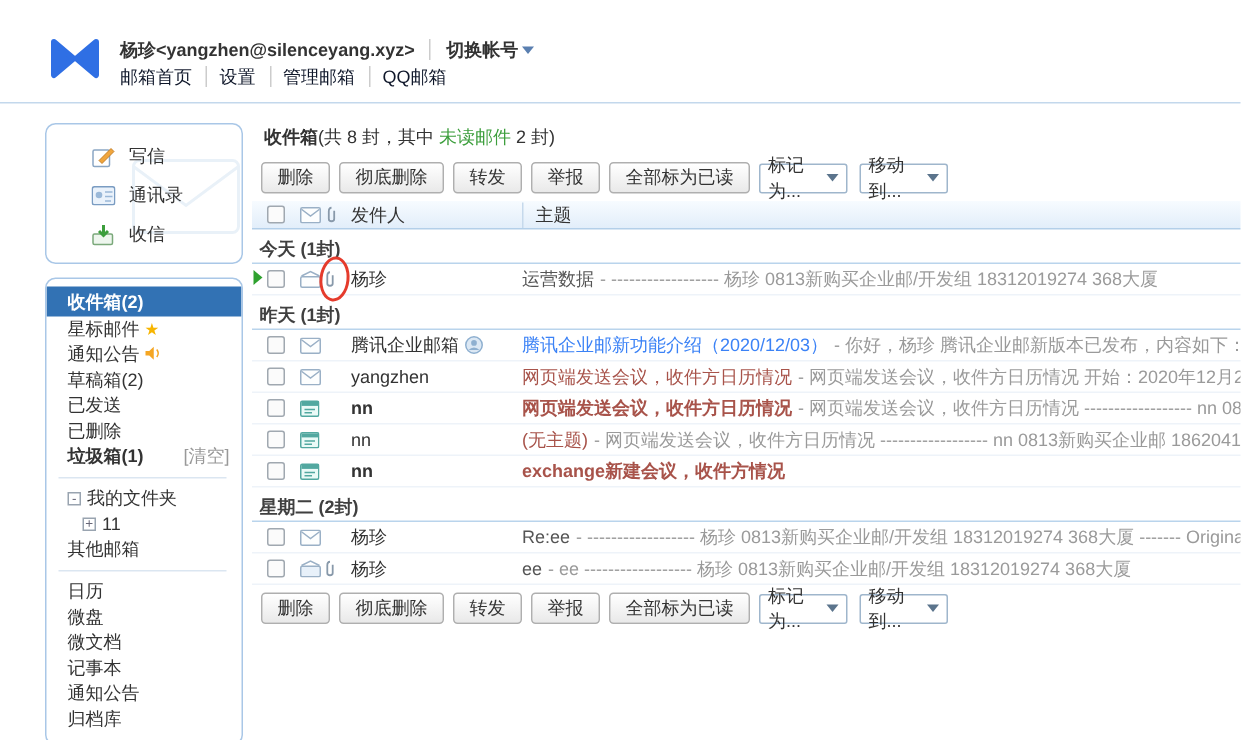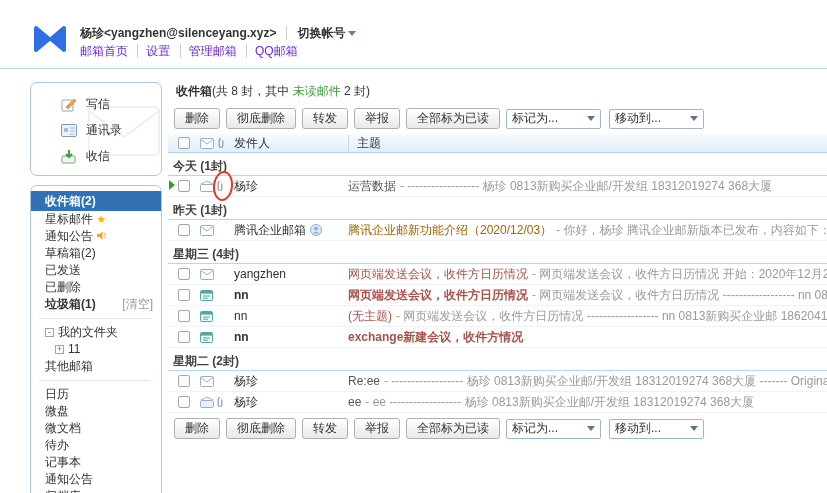--- a/index.html
+++ b/index.html
@@ -8,21 +8,21 @@
 
   
   .top-header { position:absolute; left:32px; top:24px; display:flex; align-items:flex-start; }
   .logo { margin-right:12px; }
   .acct-line { line-height:18px; white-space:nowrap; }
   .acct-name { font-weight:bold; color:#333; }
   .switch { color:#333; margin-left:10px; padding-left:10px; border-left:1px solid #ccc; cursor:pointer;font-weight:bold; }
   .caret-down { display:inline-block; width:0; height:0; border-left:4px solid transparent;
     border-right:4px solid transparent; border-top:5px solid #5a7fb0; margin-left:3px; vertical-align:middle; }
   .top-nav { line-height:18px; }
-  .top-nav a { color:#6d28d9; text-decoration:none; cursor:pointer; }
+  .top-nav a { color:#0f172a; text-decoration:none; cursor:pointer; }
   .top-nav a + a { margin-left:6px; padding-left:8px; border-left:1px solid #ccc; }
   .page-divider { position:absolute; left:0; top:68px; width:827px; height:0; border-top:1px solid #c3d8ec; }
 
   
   .sidebar { position:absolute; left:30px; top:82px; width:132px; }
   .sbox { border:1px solid #a9c7e7; border-radius:7px; background:#fff; position:relative; overflow:hidden; }
   .sbox1 { padding:8px 0 6px 30px; margin-bottom:9px; }
   .sbox1 .action { display:flex; align-items:center; height:26px; cursor:pointer; position:relative; z-index:1; }
   .sbox1 .action .ic { width:18px; margin-right:7px; display:inline-flex; }
   .watermark { position:absolute; right:-6px; top:14px; opacity:.45; z-index:0; }
@@ -42,42 +42,42 @@
   
   .content { position:absolute; left:168px; top:80px; width:659px; }
   .mb-title { padding:3px 0 5px 8px; white-space:nowrap; }
   .mb-title .t-bold { font-weight:bold; }
   .mb-title .t-green { color:#3c9e3c; }
 
   .toolbar { display:flex; align-items:center; padding:3px 0 5px 6px; }
   .btn { font-size:12px; color:#333; background:linear-gradient(#ffffff,#e9e9e9);
     border:1px solid #afafaf; border-radius:3px; height:21px; padding:0 10px; margin-right:6px;
     cursor:pointer; font-family:inherit; white-space:nowrap; }
-  .dropdown { display:inline-flex; align-items:center; justify-content:space-between; width:95px; height:20px;
+  .dropdown { display:inline-flex; align-items:center; justify-content:space-between; width:59px; height:20px;
     border:1px solid #9fb6cc; background:#fff; border-radius:2px; padding:0 5px; margin-right:8px;
     color:#333; cursor:pointer; }
   .dropdown .dd-caret { width:0; height:0; border-left:4px solid transparent; border-right:4px solid transparent;
     border-top:5px solid #5b748c; }
 
   .list-header { display:flex; align-items:center; height:19px;
     background:linear-gradient(#f7fbff,#e2eefa); border-bottom:1px solid #b3cfe9; }
   .cell-arrow { width:10px; flex:0 0 10px; }
   .cell-cb { width:22px; flex:0 0 22px; display:flex; align-items:center; }
   .cell-ic { width:34px; flex:0 0 34px; display:flex; align-items:center; position:relative; }
   .cell-sender { width:100px; flex:0 0 100px; overflow:hidden; white-space:nowrap; display:flex; align-items:center; }
   .cell-subj { flex:1 1 auto; overflow:hidden; white-space:nowrap;margin-left:14px; }
   .list-header .cell-subj { border-left:1px solid #c6d9ec; padding-left:8px; }
   input[type=checkbox] { appearance:none; -webkit-appearance:none; width:12px; height:12px;
     border:1px solid #a0a8b0; background:#fbfbfb; border-radius:2px; cursor:pointer; margin:0; }
 
   .grow { height:23px; line-height:26px; border-bottom:1px solid #b9d4ec; padding-left:5px; }
   .grow a { color:#404040; font-weight:bold; cursor:pointer; }
   .mrow { display:flex; align-items:center; height:21px; border-bottom:1px solid #eef3f9; cursor:pointer; }
   .mrow.unread .cell-sender, .mrow.unread .subj { font-weight:bold; }
-  .subj-gray { color:#555; } .subj-red { color:#a8534a; } .subj-blue { color:#a16207; }
+  .subj-gray { color:#555; } .subj-red { color:#a8534a; } .subj-blue { color:#3b82f6; }
   .preview { color:#9a9a9a; margin-left:4px; }
   .tri-green { width:0; height:0; border-top:5px solid transparent; border-bottom:5px solid transparent;
     border-left:6px solid #2fa12f; display:inline-block; margin-left:1px; }
   .red-circle { position:absolute; left:13px; top:-9px; width:20px; height:30px;
     border:2px solid #e53b2c; border-radius:50%; transform:rotate(6deg); pointer-events:none; z-index:5; }
   .badge { margin-left:4px; flex:0 0 auto; }
 
   .select-bar { height:20px; line-height:20px; padding-left:6px; color:#888; }
   .select-bar a { color:#2b67b1; text-decoration:none; cursor:pointer; }
   .select-bar a + a::before { content:"- "; color:#999; }
@@ -158,21 +158,20 @@
     <a class="folder bold"><span>垃圾箱(1)</span>
       <span class="right-link">[清空]</span></a>
     <div class="side-sep"></div>
     <a class="folder"><span class="treebox minus"></span><span>我的文件夹</span></a>
     <a class="folder indent1"><span class="treebox plus"></span><span>11</span></a>
     <a class="folder"><span>其他邮箱</span></a>
     <div class="side-sep"></div>
     <a class="folder"><span>日历</span></a>
     <a class="folder"><span>微盘</span></a>
     <a class="folder"><span>微文档</span></a>
-    <a class="folder"><span>待办</span></a>
     <a class="folder"><span>记事本</span></a>
     <a class="folder"><span>通知公告</span></a>
     <a class="folder"><span>归档库</span></a>
   </div>
 </div>
 
 <div class="content">
   <div class="mb-title">
     <span class="t-bold">收件箱</span><span>(共 8 封，其中 </span><span class="t-green">未读邮件</span><span> 2 封)</span>
   </div>
@@ -249,21 +248,20 @@
         <span>腾讯企业邮箱</span>
       <svg class="badge" width="12" height="12" viewBox="0 0 12 12">
           <circle cx="6" cy="6" r="5.5" fill="#dce8f4" stroke="#8fb0d0"></circle>
           <circle cx="6" cy="4.6" r="1.9" fill="#8fb0d0"></circle>
           <path d="M2.4 9.4 A4.6 4.6 0 0 1 9.6 9.4 Z" fill="#8fb0d0"></path>
         </svg>
     </span>
     <span class="cell-subj"><span class="subj subj-blue">腾讯企业邮新功能介绍（2020/12/03）</span><span class="preview">- 你好，杨珍 腾讯企业邮新版本已发布，内容如下： 一、通用功能</span></span>
   </div>
 
-  <div class="grow"><a>星期三 (4封)</a></div>
 
   <div class="mrow">
     <span class="cell-arrow"></span>
     <span class="cell-cb">
         <input type="checkbox" style="">
       </span>
     <span class="cell-ic">
       <svg width="14" height="11" viewBox="0 0 14 11">
           <rect x="0.5" y="0.5" width="13" height="10" rx="1" fill="#fdfefe" stroke="#9ab0c6"></rect>
           <path d="M1 1.5 L7 6 L13 1.5" fill="none" stroke="#9ab0c6"></path>

